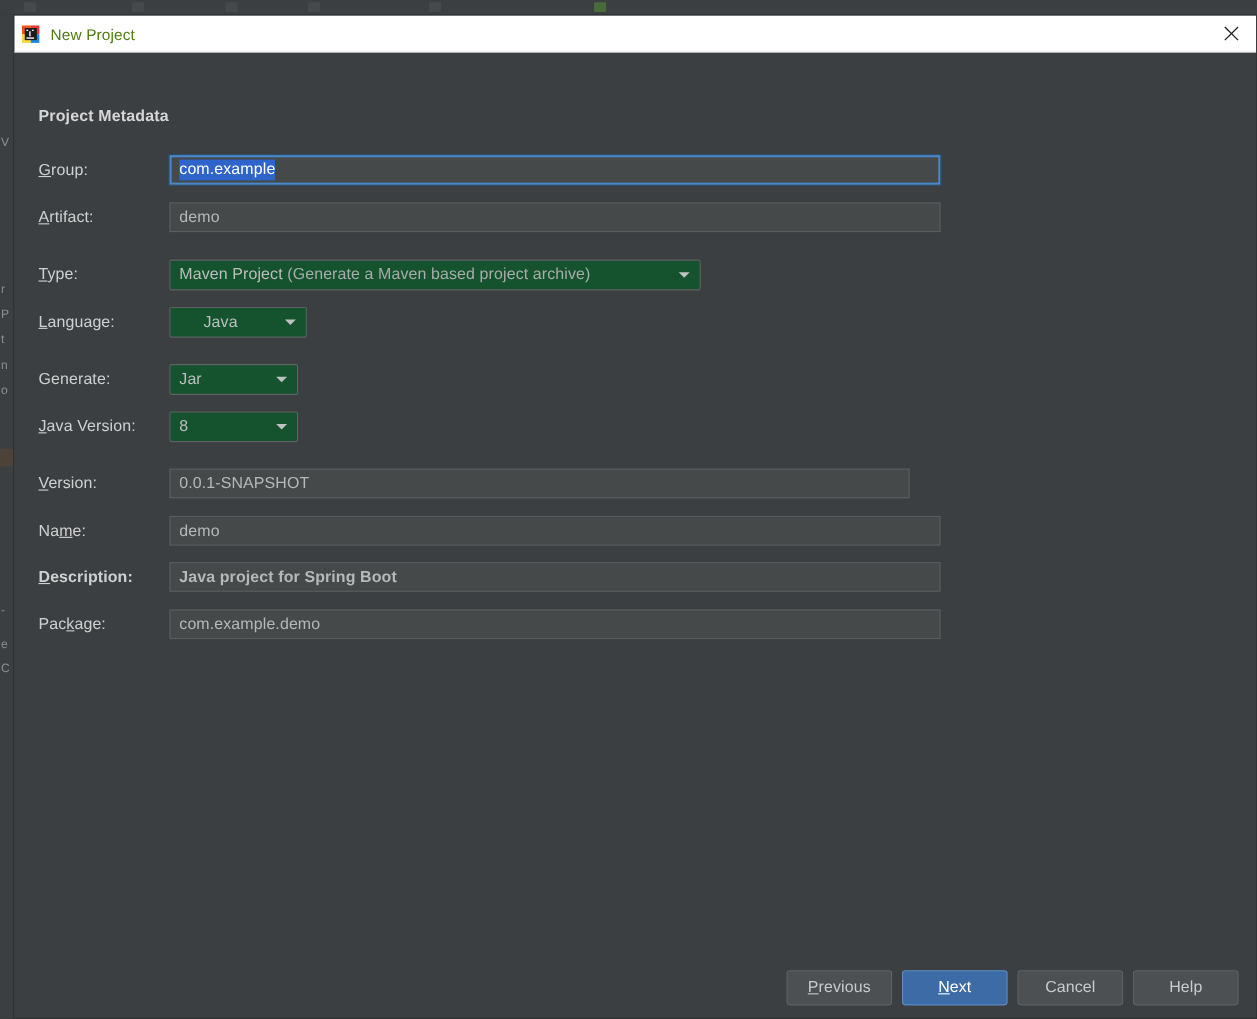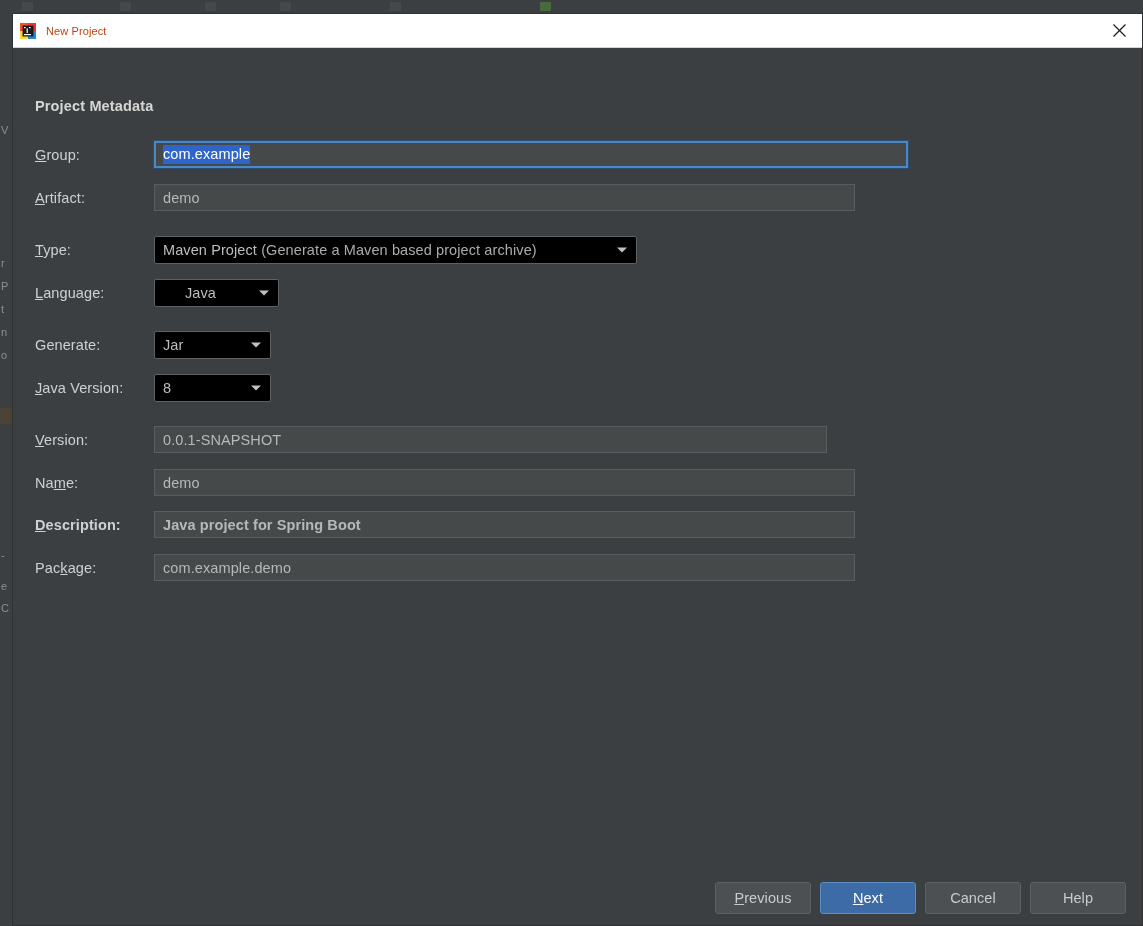--- a/index.html
+++ b/index.html
@@ -85,22 +85,22 @@
     align-items: center;
   }
   #titlebar-icon {
     margin-left: 7px;
     width: 16px; height: 16px;
     position: relative;
     flex: none;
   }
   #titlebar-title {
     margin-left: 10px;
-    font-size: 11px;
-    color: #c2410c;
+    font-size: 14px;
+    color: #4d7c0f;
     letter-spacing: .1px;
   }
   #titlebar-close {
     position: absolute;
     right: 0; top: 0;
     width: 46px; height: 33px;
     display: flex;
     align-items: center;
     justify-content: center;
     cursor: pointer;
@@ -166,21 +166,21 @@
     color: #ffffff;
     padding: 1px 0px 2px 0px;
     margin-left: -1px;
   }
 
   
   .combo {
     position: absolute;
     height: 28px;
     box-sizing: border-box;
-    background: #000000;
+    background: #14532d;
     border: 1px solid #5e6163;
     border-radius: 2px;
     color: #bcbebf;
     font-size: 14.5px;
     display: flex;
     align-items: center;
     padding-left: 8px;
     letter-spacing: .1px;
     cursor: default;
   }
@@ -281,21 +281,21 @@
       </svg>
     </div>
   </div>
 
   <div id="dialog-body">
 
     <div id="section-heading">Project Metadata</div>
 
     <div class="form-row" style="top:93px; width:100%;">
       <span class="field-label"><u>G</u>roup:</span>
-      <div class="text-input focused" style="left:141px; width:754px; top:0;">
+      <div class="text-input focused" style="left:141px; width:701px; top:0;">
         <span class="sel-text">com.example</span>
       </div>
     </div>
 
     <div class="form-row" style="top:136px; width:100%;">
       <span class="field-label"><u>A</u>rtifact:</span>
       <div class="text-input" style="left:141px; width:701px; top:0;">
         <span>demo</span>
       </div>
     </div>

